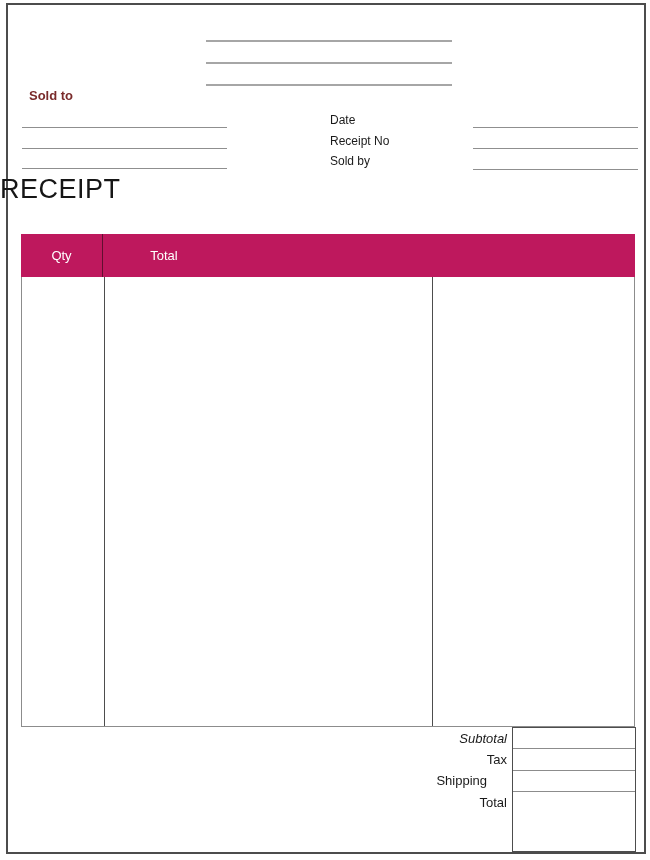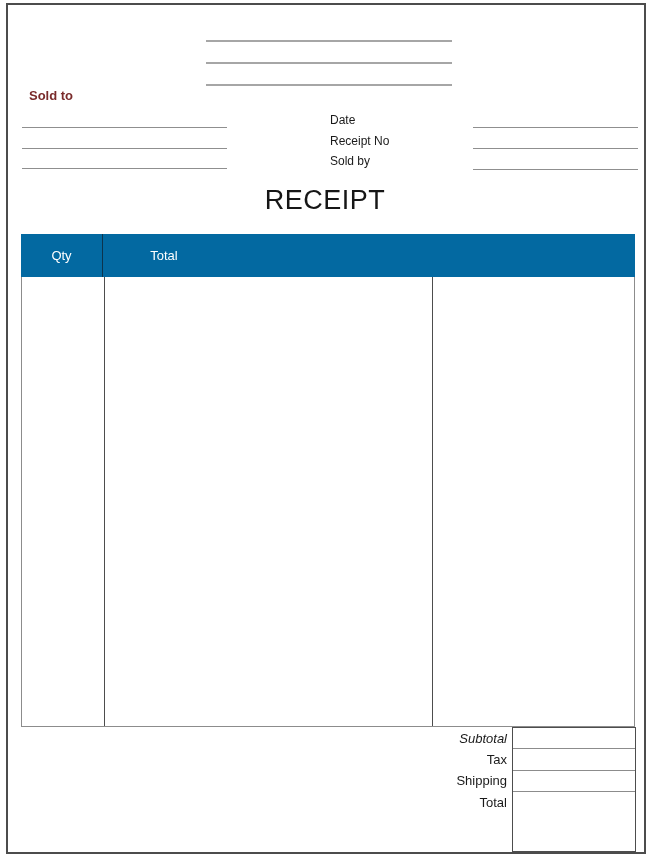--- a/index.html
+++ b/index.html
@@ -25,30 +25,28 @@
   .soldto-label {
     color: #7a2b2b; font-weight: bold; font-size: 13px;
   }
 
   .meta-label {
     font-size: 12px; color: #1a1a1a; width: 136px;
   }
 
   .receipt-title {
     left: 0; top: 174px; width: 650px;
-    text-align: center;
     font-size: 27px; color: #161616;
     letter-spacing: 0.5px;
-    margin-top: 11px;
   }
 
   
   .table-header {
     left: 21px; top: 234px; width: 614px; height: 43px;
-    background: #0369a1;
+    background: #be185d;
     display: flex;
   }
   .th {
     display: flex; align-items: center; justify-content: center;
     color: #ffffff; font-size: 13px;
     border-right: 1px solid rgba(20,10,10,0.55);
     box-sizing: border-box;
   }
   .th:last-child { border-right: none; }
   .th-qty   { width: 82px;  }
@@ -120,21 +118,21 @@
 </div>
 
 <div class="abs table-body">
   <div class="col-divider" style="left:82px;"></div>
   <div class="col-divider" style="left:410px;"></div>
 </div>
 
 <div>
   <div class="abs totals-label" style="left:380px; top:731px;font-style:italic;">Subtotal</div>
   <div class="abs totals-label" style="left:380px; top:752px;">Tax</div>
-  <div class="abs totals-label" style="left:380px; top:773px;">Shipping</div>
+  <div class="abs totals-label" style="left:360px; top:773px;">Shipping</div>
   <div class="abs totals-label" style="left:380px; top:795px;">Total</div>
 </div>
 
 <div class="abs totals-box">
   <div class="totals-row"></div>
   <div class="totals-row tax"></div>
   <div class="totals-row"></div>
   <div class="totals-row total-cell"></div>
 </div>
 

